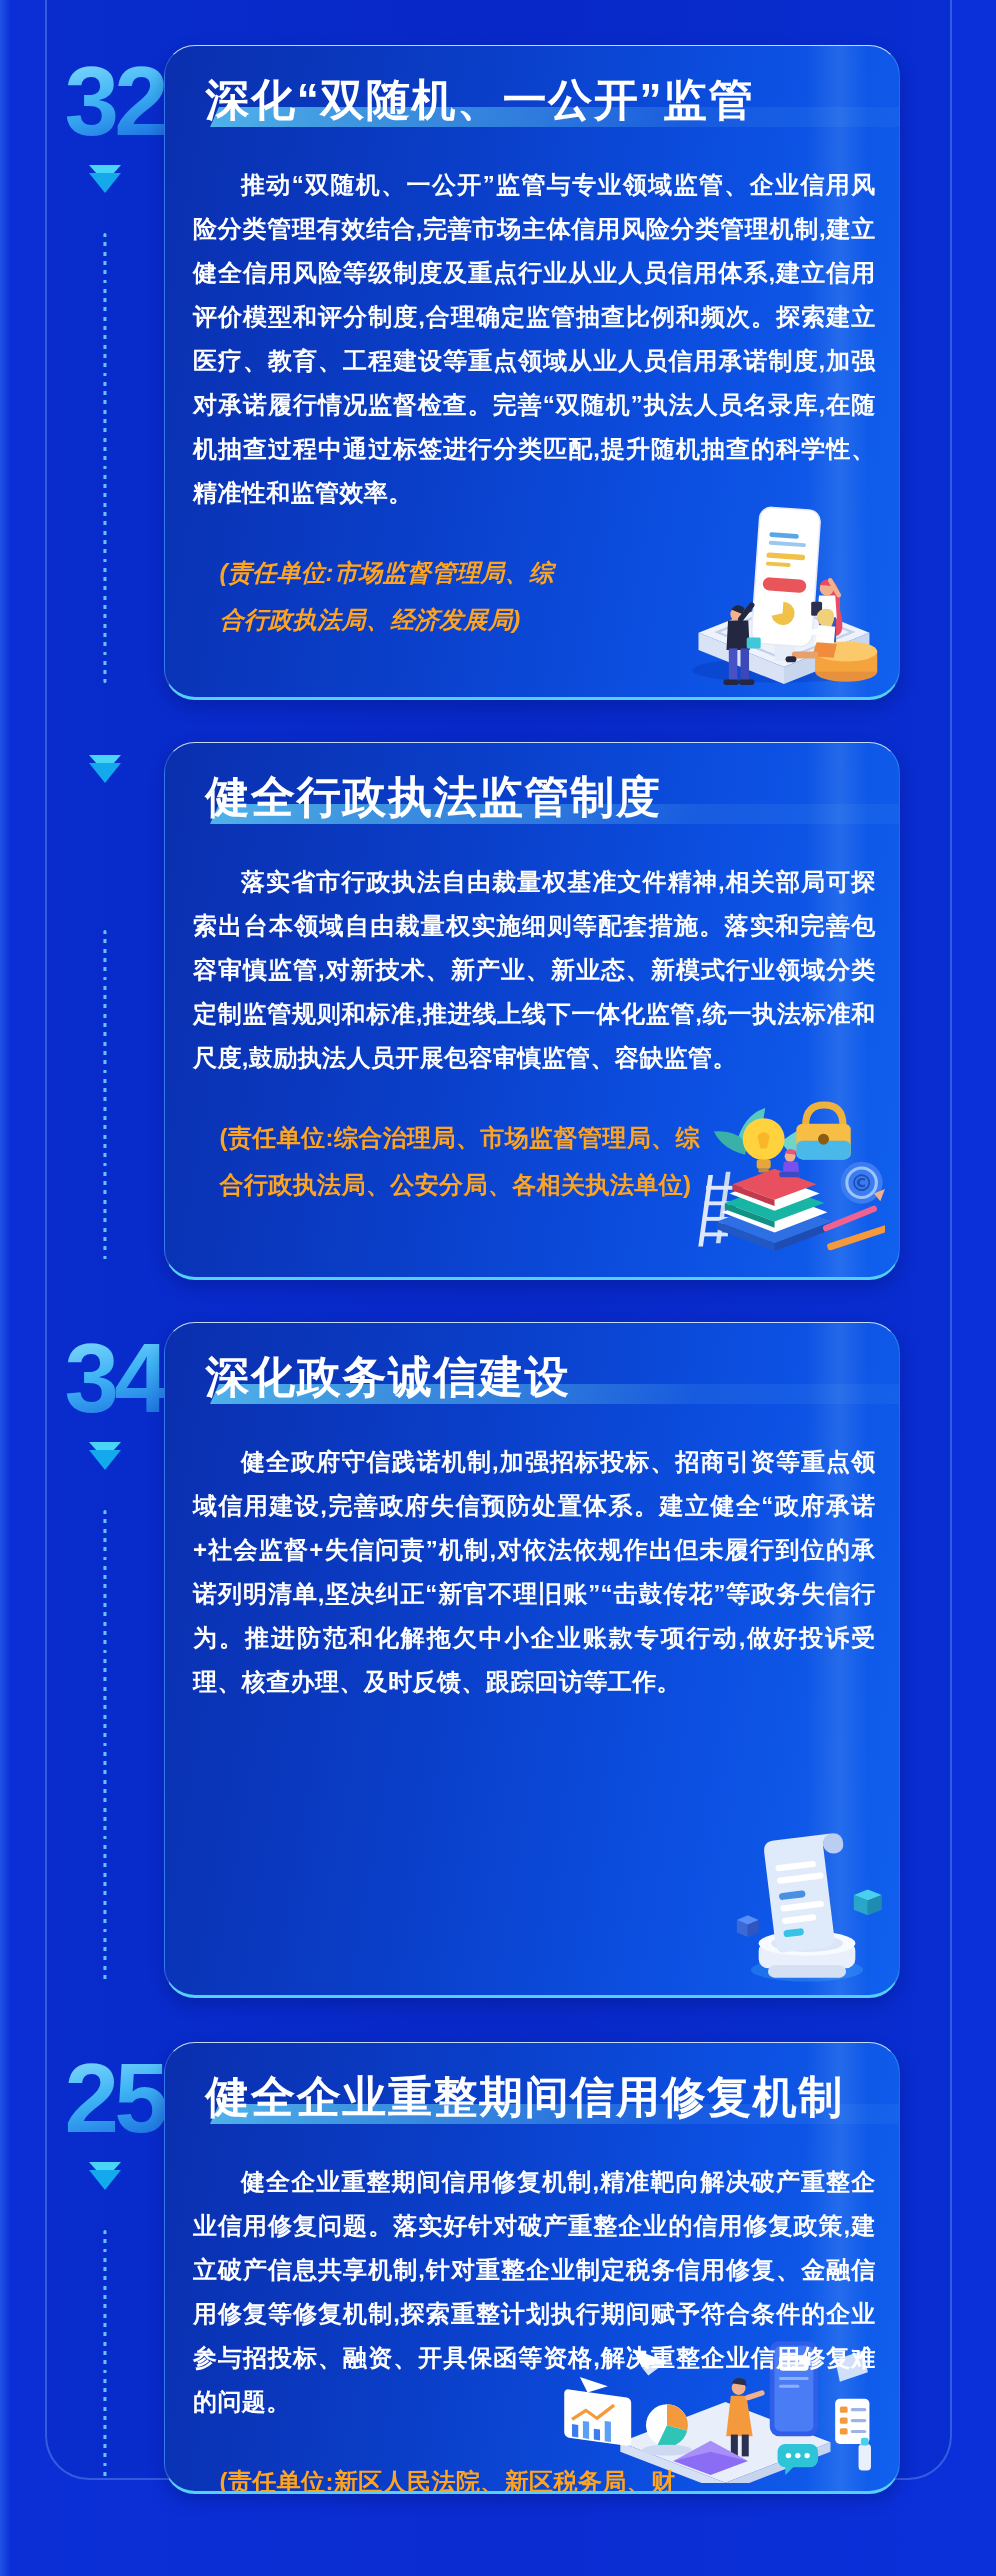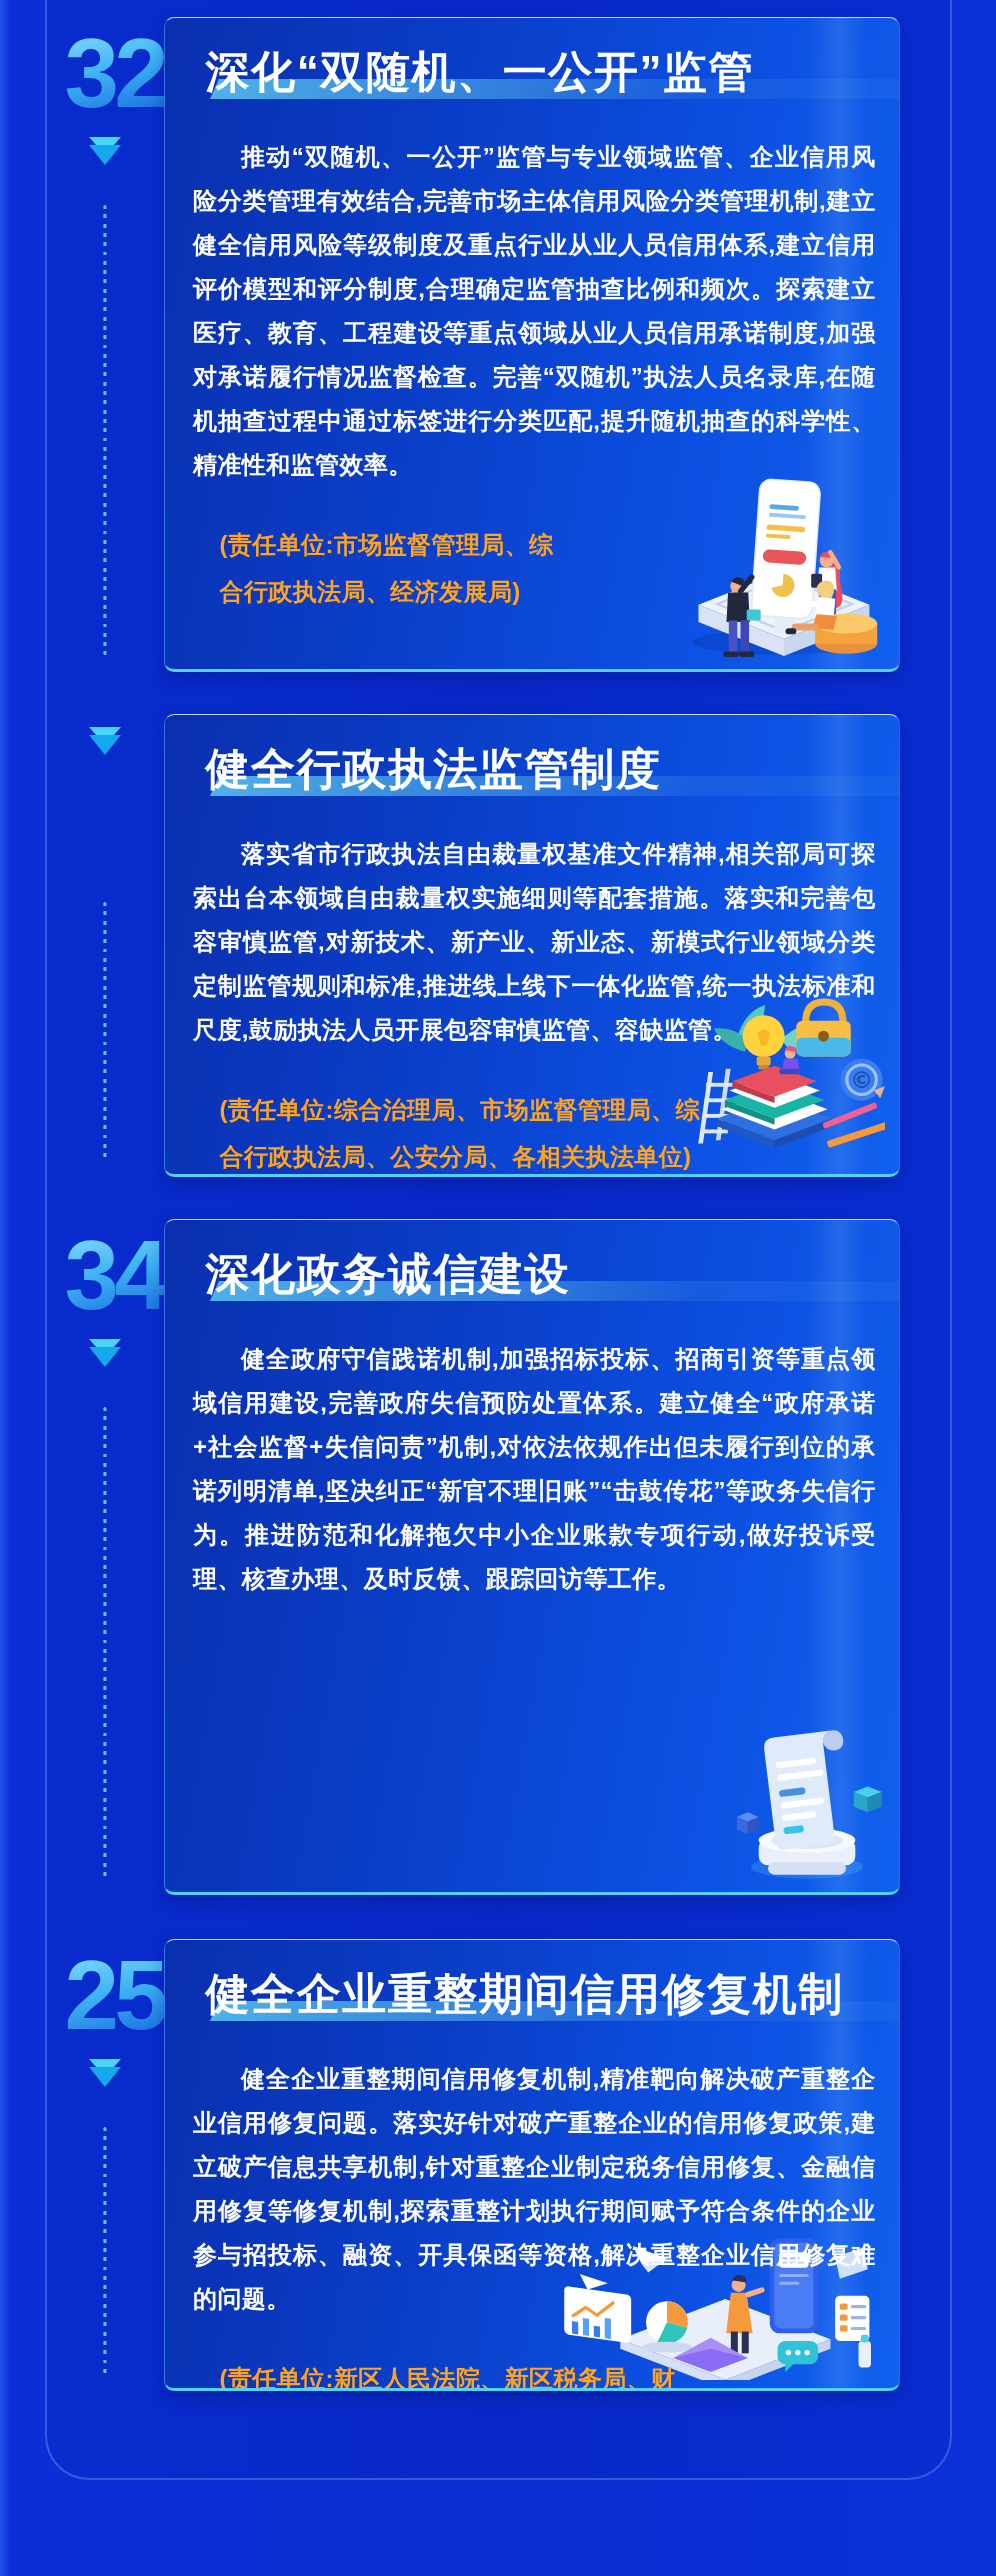--- a/index.html
+++ b/index.html
@@ -39,35 +39,36 @@
   .chev.c2{ border-top:20px solid #14a8ec; margin-top:-10px; }
   .dotline{
     position:absolute; left:50%; transform:translateX(-50%);
     top:188px; bottom:17px; width:3.1px; border-radius:1.6px;
     background:repeating-linear-gradient(180deg, rgba(120,222,255,.85) 0 3.9px, transparent 3.9px 9.3px);
   }
 
   
   .card{
     position:relative; overflow:hidden;
-    border-radius:10px;
+    border-radius:31px;
     border:1.6px solid rgba(150,200,255,.28);
     border-top:1.6px solid rgba(228,246,255,.85);
     border-right:1.6px solid rgba(80,200,250,.40);
     border-bottom:3.1px solid #55d0f8;
     background:linear-gradient(100deg,#0a2fae 0%,#0a3ec8 38%,#0c50e2 72%,#1160ee 100%);
     box-shadow:0 6.2px 15.6px rgba(0,12,90,.28);
     padding:26.5px 23.4px 0 28px;
+    margin-top:28px;
   }
   .card::after{
     content:""; position:absolute; top:0; bottom:0; right:31px; width:62px;
     background:linear-gradient(90deg,rgba(255,255,255,0),rgba(160,215,255,.15) 55%,rgba(255,255,255,0));
     pointer-events:none;
   }
-  .s0 .card{ height:655px; } .s1 .card{ height:463px; }
+  .s0 .card{ height:655px; } .s1 .card{ height:538px; }
   .s2 .card{ height:676px; } .s3 .card{ height:452px; }
 
   .title-row{ position:relative; height:53px; margin:0 0 37px 12.5px; }
   .title{
     position:relative; z-index:2;
     font-size:44px; line-height:53px; font-weight:bold; color:#fff; letter-spacing:1.6px;
     white-space:nowrap;
   }
   .swoosh{
     position:absolute; z-index:1; left:4.7px; bottom:-1.6px; height:20px; width:483px;
@@ -81,21 +82,21 @@
   .body{
     position:relative; z-index:2;
     font-size:24px; line-height:44px; font-weight:bold; color:#fff;
     text-align:justify; text-indent:2em; letter-spacing:0.4px;
   }
   .resp{
     position:relative; z-index:3;
     margin:34px 0 0 26.5px;
     font-size:24px; line-height:47px; font-weight:bold; color:#ffa41e; letter-spacing:0.4px;
   }
-  .s0 .resp{ max-width:347px; }
+  .s0 .resp{ max-width:347px;font-style:italic; }
   .s1 .resp{ max-width:487px; }
   .s2 .resp{ max-width:498px; }
   .s3 .resp{ max-width:467px; }
 
   .illus{ position:absolute; right:14px; bottom:4.7px; z-index:1; }
   .s1 .illus{ bottom:12.5px; }
 </style>
 </head>
 <body>
 

